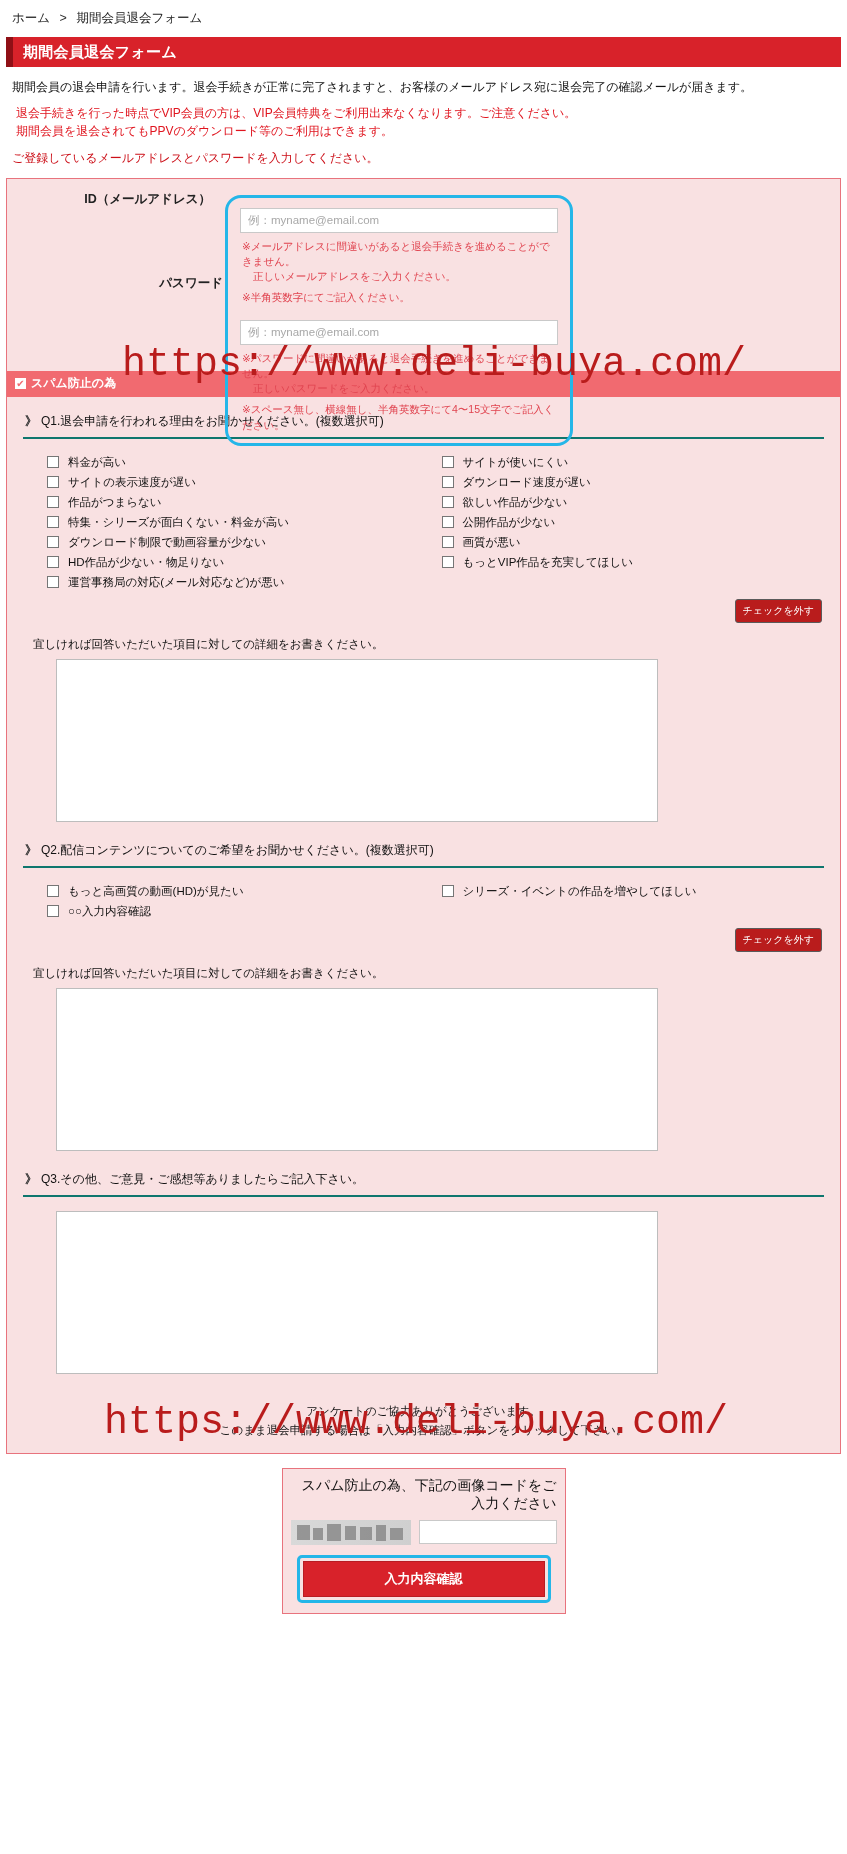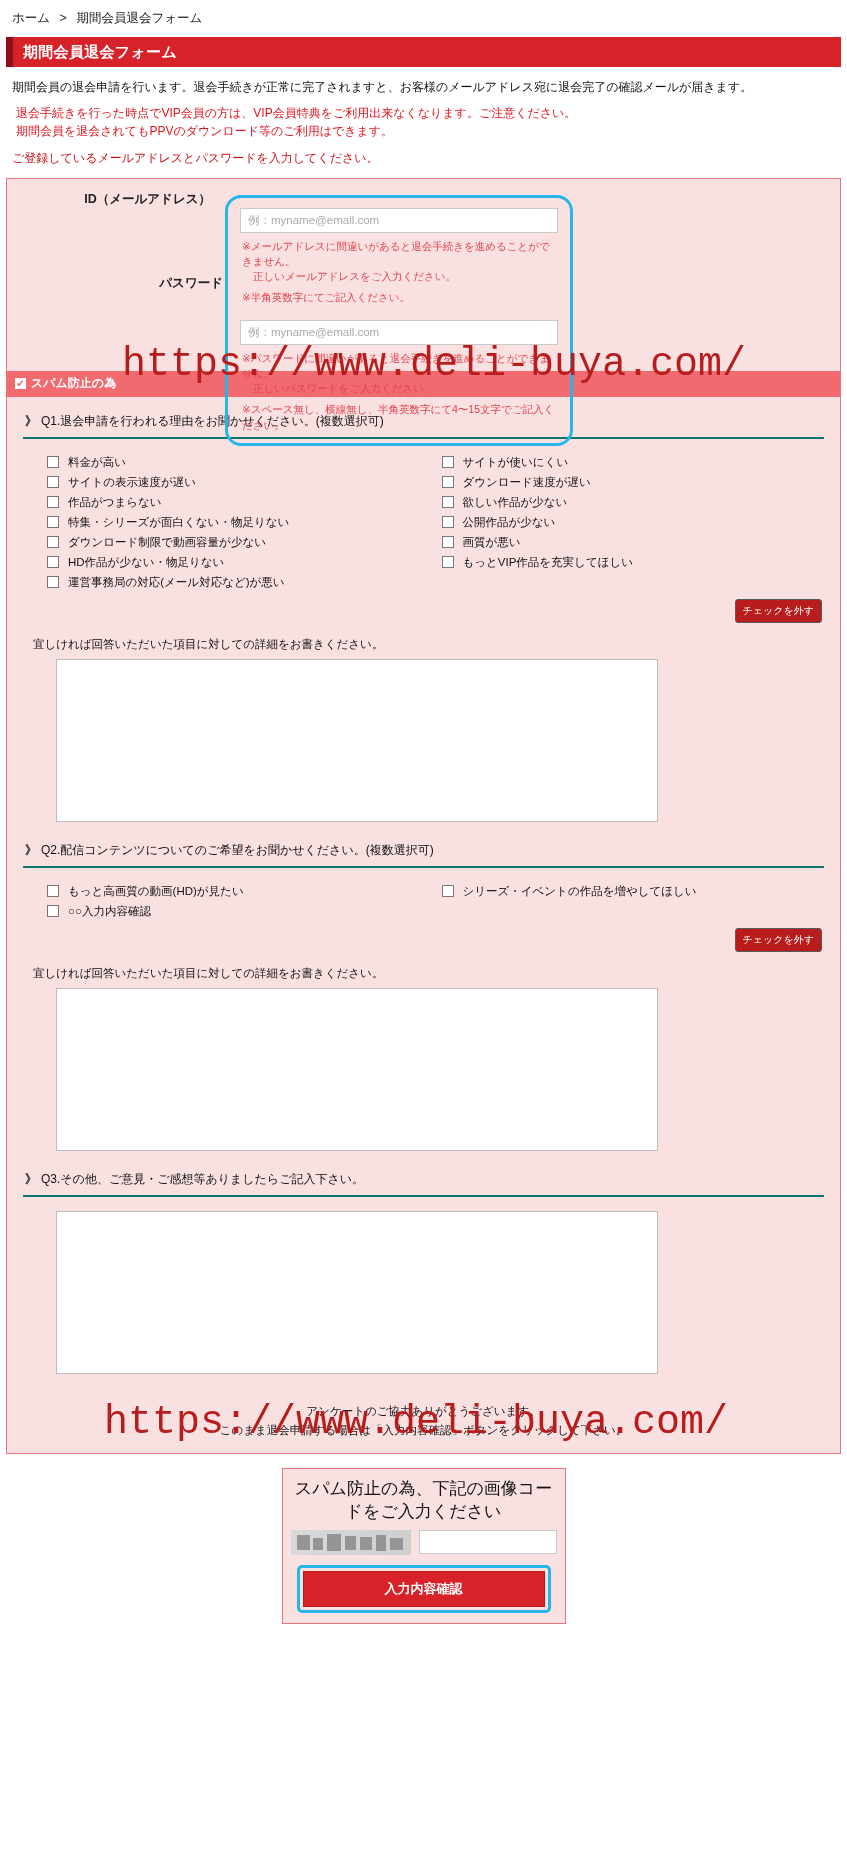--- a/index.html
+++ b/index.html
@@ -190,22 +190,22 @@
 
   
   .captcha-outer {
     width: 284px;
     margin: 14px auto 0 auto;
     border: 1px solid #e8737d;
     background: #f9e1e2;
     padding: 6px 8px 10px 8px;
   }
   .captcha-title {
-    text-align:center;
-    font-size: 17px;
+    text-align:right;
+    font-size: 14px;
     color:#111;
     padding: 2px 0 7px 0;
   }
   .captcha-row { display:flex; align-items:center; gap: 8px; justify-content:center; }
   .captcha-img {
     width: 125px; height: 25px;
     background: linear-gradient(90deg,#d9d9d9 0%,#cfcfcf 100%);
     position: relative;
     overflow:hidden;
   }
@@ -308,21 +308,21 @@
           <div class="opt">
               <span class="box"></span>
               <span class="lbl">サイトの表示速度が遅い</span>
             </div>
           <div class="opt">
               <span class="box"></span>
               <span class="lbl">作品がつまらない</span>
             </div>
           <div class="opt">
               <span class="box"></span>
-              <span class="lbl">特集・シリーズが面白くない・物足りない</span>
+              <span class="lbl">特集・シリーズが面白くない・料金が高い</span>
             </div>
           <div class="opt">
               <span class="box"></span>
               <span class="lbl">ダウンロード制限で動画容量が少ない</span>
             </div>
           <div class="opt">
               <span class="box"></span>
               <span class="lbl">HD作品が少ない・物足りない</span>
             </div>
           <div class="opt">

